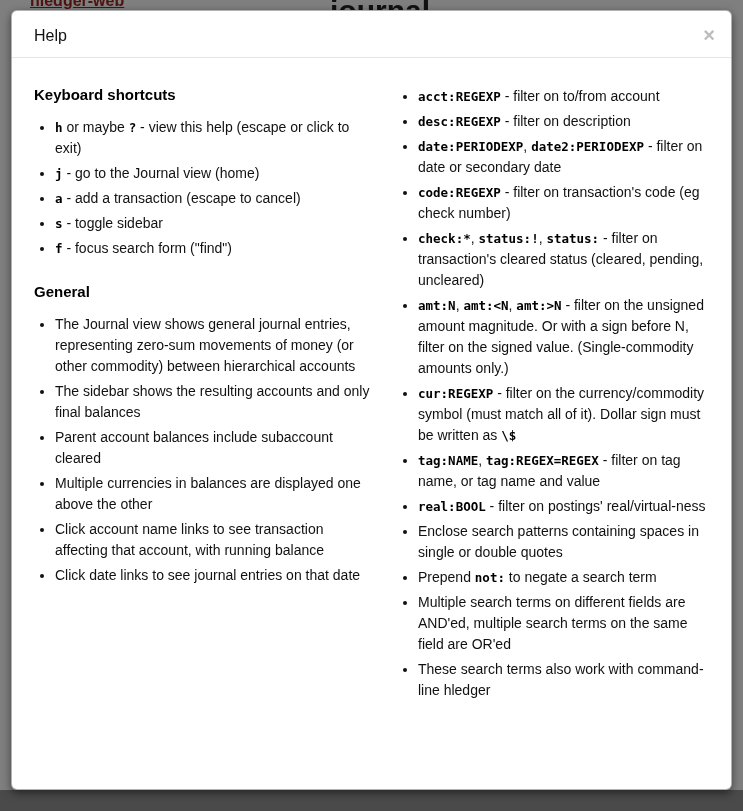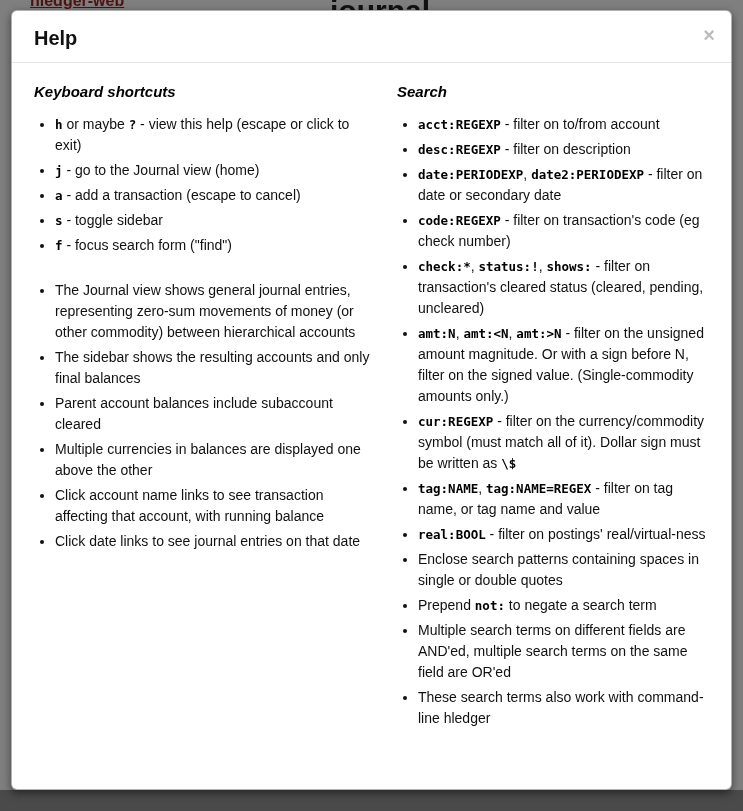--- a/index.html
+++ b/index.html
@@ -30,36 +30,36 @@
     box-sizing:border-box;
     background:#fff; border:1px solid rgba(0,0,0,.3); border-radius:6px;
     box-shadow:0 3px 9px rgba(0,0,0,.5);
     z-index:10; overflow:hidden;
   }
   .modal-header {
     position:relative;
     padding:16px 20px 12px 22px;
     border-bottom:1px solid #e5e5e5;
   }
-  .modal-title { margin:0; font-size:20px; font-weight:bold; color:#111; }
+  .modal-title { margin:0; font-size:16px; font-weight:normal; color:#111; }
   .close-btn {
     position:absolute; top:14px; right:16px;
     border:0; background:none; padding:0;
     font-size:20px; font-weight:bold; line-height:1;
     color:#bcbcbc; cursor:pointer;
     font-family:"Liberation Sans","DejaVu Sans",sans-serif;
   }
   .modal-body {
     padding:20px 20px 10px 22px;
     display:flex; gap:18px;
   }
   .col { box-sizing:border-box; }
   .col-left { flex:0 0 345px; width:345px; }
   .col-right { flex:1 1 auto; }
-  .section-title { font-size:15px; font-weight:bold; margin:0 0 14px 0; color:#000;font-style:italic; }
+  .section-title { font-size:15px; font-weight:bold; margin:8px 0 14px 0; color:#000; }
   ul.help-list { margin:8px 0 24px 0; padding:0 0 0 21px; list-style:disc; }
   ul.help-list li {
     font-size:14px; line-height:1.5; margin:0 0 4px 0; color:#111;
   }
   code {
     font-family:"DejaVu Sans Mono","Liberation Mono",monospace;
     font-weight:bold; font-size:12.5px; color:#000;
   }
 </style>
 </head>
@@ -81,40 +81,40 @@
   <div class="modal-body">
     <div class="col col-left">
       <h4 class="section-title">Keyboard shortcuts</h4>
       <ul class="help-list">
           <li><code>h</code> or maybe <code>?</code> - view this help (escape or click to exit)</li>
           <li><code>j</code> - go to the Journal view (home)</li>
           <li><code>a</code> - add a transaction (escape to cancel)</li>
           <li><code>s</code> - toggle sidebar</li>
           <li><code>f</code> - focus search form ("find")</li>
         </ul>
+      <h4 class="section-title">General</h4>
       <ul class="help-list">
           <li>The Journal view shows general journal entries, representing zero-sum movements of money (or other commodity) between hierarchical accounts</li>
           <li>The sidebar shows the resulting accounts and only final balances</li>
           <li>Parent account balances include subaccount cleared</li>
           <li>Multiple currencies in balances are displayed one above the other</li>
           <li>Click account name links to see transaction affecting that account, with running balance</li>
           <li>Click date links to see journal entries on that date</li>
         </ul>
     </div>
     <div class="col col-right">
-      <h4 class="section-title">Search</h4>
       <ul class="help-list">
           <li><code>acct:REGEXP</code> - filter on to/from account</li>
           <li><code>desc:REGEXP</code> - filter on description</li>
           <li><code>date:PERIODEXP</code>, <code>date2:PERIODEXP</code> - filter on date or secondary date</li>
           <li><code>code:REGEXP</code> - filter on transaction's code (eg check number)</li>
-          <li><code>check:*</code>, <code>status:!</code>, <code>shows:</code> - filter on transaction's cleared status (cleared, pending, uncleared)</li>
+          <li><code>check:*</code>, <code>status:!</code>, <code>status:</code> - filter on transaction's cleared status (cleared, pending, uncleared)</li>
           <li><code>amt:N</code>, <code>amt:&lt;N</code>, <code>amt:&gt;N</code> - filter on the unsigned amount magnitude. Or with a sign before N, filter on the signed value. (Single-commodity amounts only.)</li>
           <li><code>cur:REGEXP</code> - filter on the currency/commodity symbol (must match all of it). Dollar sign must be written as <code>\$</code></li>
-          <li><code>tag:NAME</code>, <code>tag:NAME=REGEX</code> - filter on tag name, or tag name and value</li>
+          <li><code>tag:NAME</code>, <code>tag:REGEX=REGEX</code> - filter on tag name, or tag name and value</li>
           <li><code>real:BOOL</code> - filter on postings' real/virtual-ness</li>
           <li>Enclose search patterns containing spaces in single or double quotes</li>
           <li>Prepend <code>not:</code> to negate a search term</li>
           <li>Multiple search terms on different fields are AND'ed, multiple search terms on the same field are OR'ed</li>
           <li>These search terms also work with command-line hledger</li>
         </ul>
     </div>
   </div>
 </div>
 

